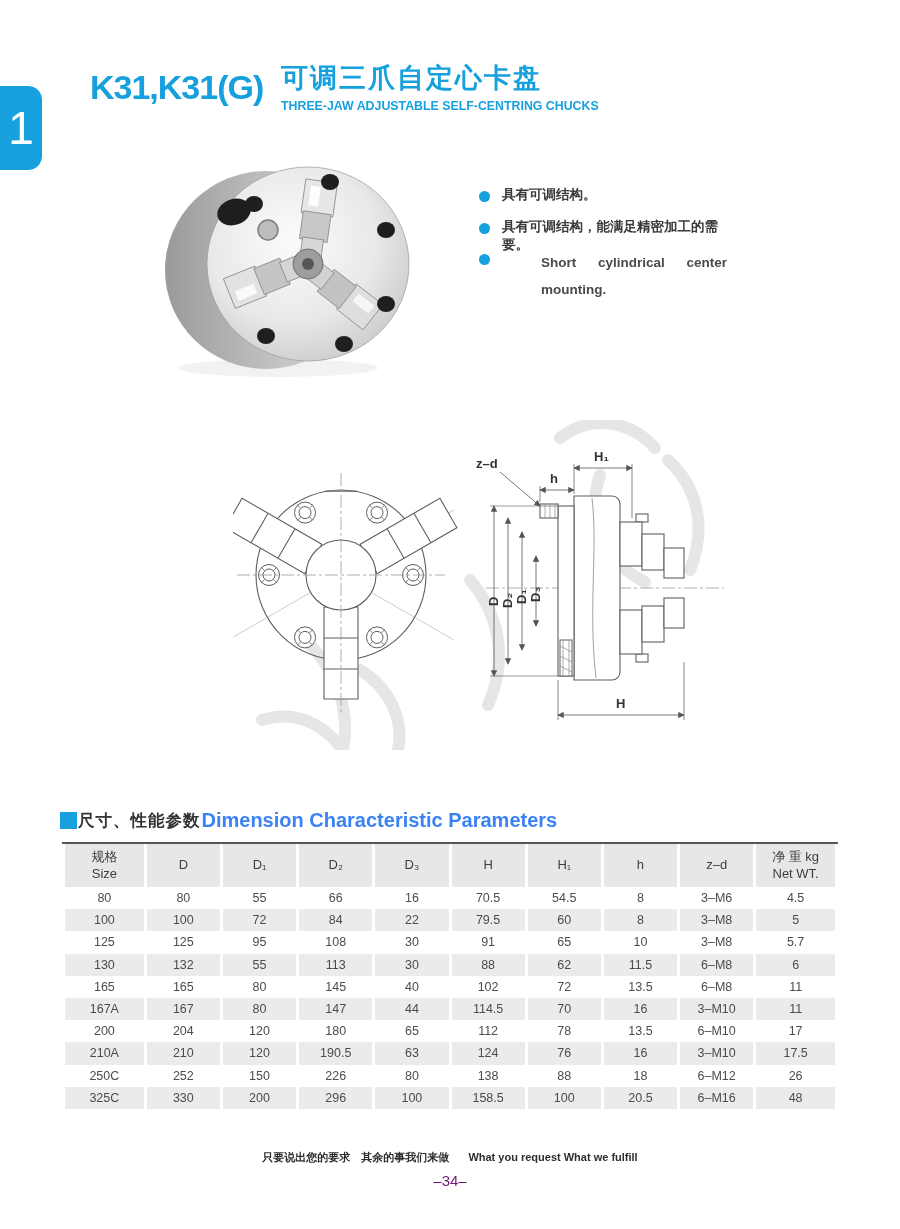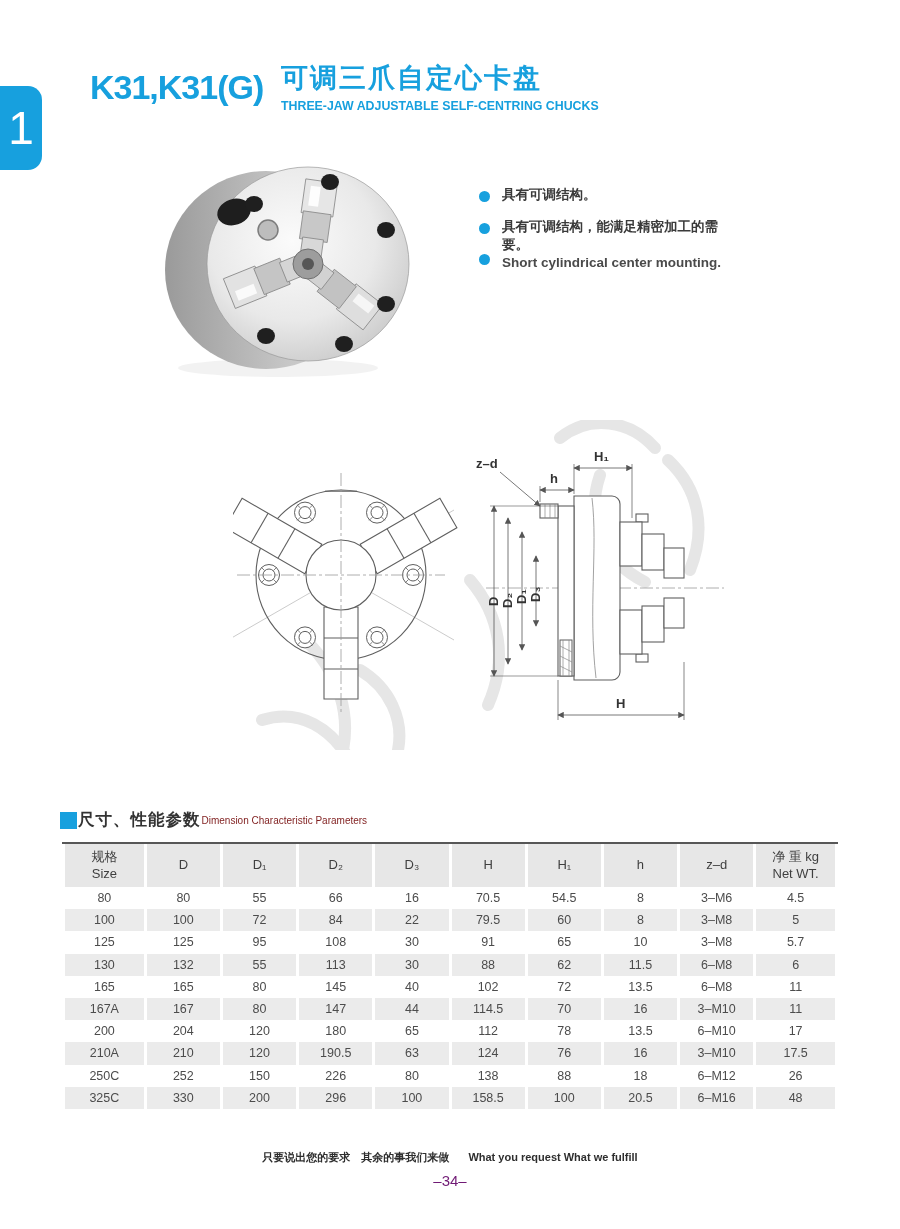--- a/index.html
+++ b/index.html
@@ -21,34 +21,34 @@
   .photo{position:absolute;left:148px;top:158px;}
 
   
   .features{position:absolute;left:479px;width:248px;list-style:none;margin:0;padding:0;}
   .features li{position:relative;padding-left:23px;}
   .features .bullet{position:absolute;left:0;top:5px;width:11px;height:11px;border-radius:50%;background:#17a0de;}
   .features-cn{top:186px;font-size:13.5px;font-weight:bold;color:#3a3a3a;}
   .features-cn li{margin-bottom:14px;line-height:18px;}
   .features-en{top:249px;font-size:13.5px;font-weight:600;color:#4a4a4a;}
   .features-en li{margin-bottom:1px;line-height:27px;}
-  .features-en .ft{display:block;text-align:justify;}
+  .features-en .ft{display:block;text-align:justify;margin-left:39px;}
 
   
   .drawing{position:absolute;}
   .fv{left:233px;top:473px;}
   .sv{left:466px;top:430px;}
   .wm{left:0;top:420px;pointer-events:none;}
   svg text{font-family:"Liberation Sans","DejaVu Sans",sans-serif;}
 
   
   .section-heading{position:absolute;left:60px;top:809px;display:flex;align-items:center;gap:1px;}
   .sq{width:17px;height:17px;background:#17a0de;}
   .h-cn{font-size:16.5px;font-weight:bold;color:#333;letter-spacing:1px;}
-  .h-en{font-size:10px;font-weight:normal;color:#7f1d1d;}
+  .h-en{font-size:20px;font-weight:bold;color:#3b82f6;}
 
   
   .table-wrap{position:absolute;left:62px;top:842px;width:776px;border-top:2px solid #575757;}
   table{width:100%;border-collapse:separate;border-spacing:3px 0;table-layout:fixed;}
   col.c0,col.c9{width:10.6%;}
   thead th{background:#e7e7e7;font-weight:normal;height:43px;line-height:1.25;
            font-size:13px;color:#3f3f3f;text-align:center;vertical-align:middle;padding:0;}
   tbody td{text-align:center;height:22.2px;padding:0;font-size:12.5px;color:#4c4c4c;}
   tbody tr:nth-child(even) td{background:#ebebeb;}
 

